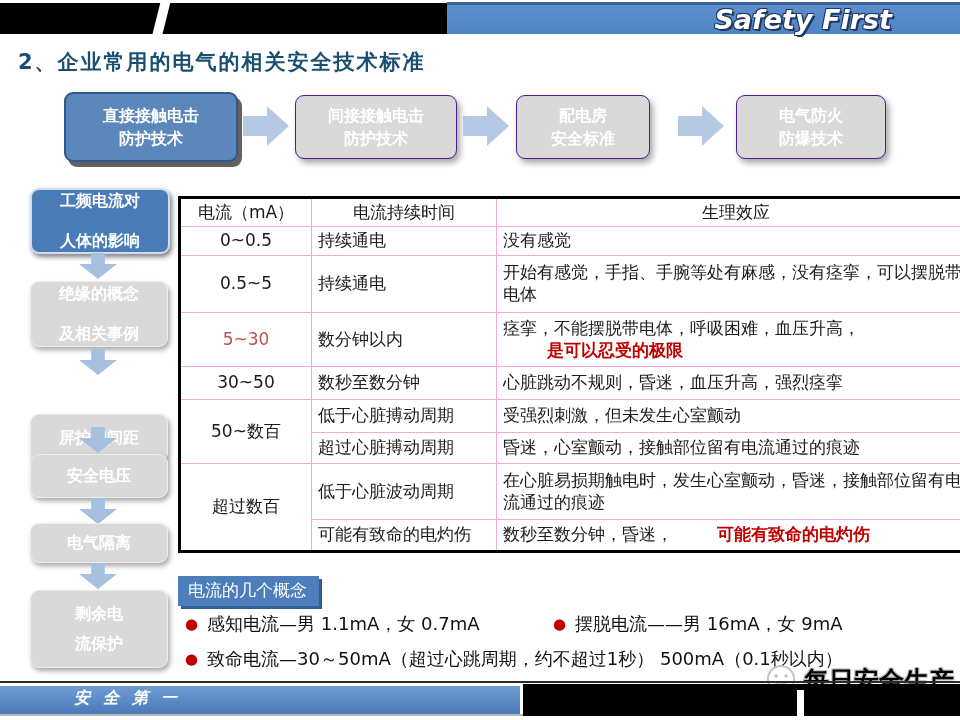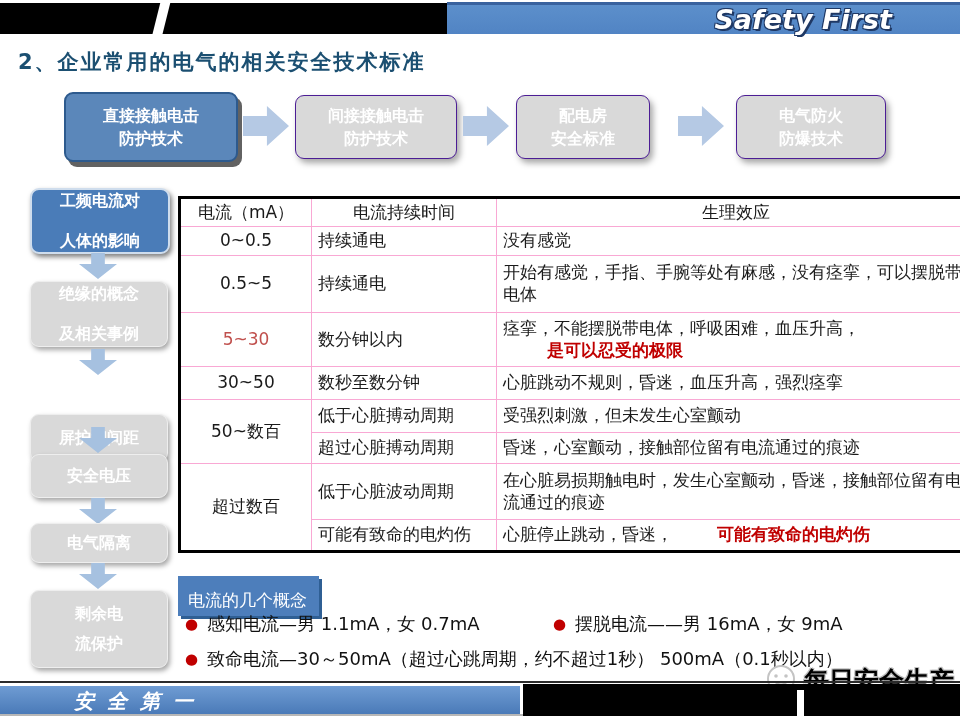--- a/index.html
+++ b/index.html
@@ -60,37 +60,37 @@
   .col-cur { width:118px; text-align:center; }
   .col-dur { width:172px; text-align:left; }
   .col-eff { width:466px; text-align:left; }
   tr.h-30 { height:29px; } tr.h-58 { height:57px; } tr.h-54 { height:54px; }
   tr.h-34 { height:33px; } tr.h-32 { height:31px; } tr.h-56 { height:56px; } tr.h-33 { height:32px; }
   .red-range { color:#c0504d; }
   .red-em { color:#c00000; font-weight:bold;margin-left:44px; }
 
   
   .concept-badge { position:absolute; left:178px; top:576px; background:#4d7ebb; color:#fff;
-                   font-size:17px; padding:13px 12px 4px 10px; box-shadow:3px 3px 0 #2f5f94; }
+                   font-size:17px; padding:3px 12px 4px 10px; box-shadow:3px 3px 0 #2f5f94; }
   .concept-line { position:absolute; font-size:18px; color:#111; white-space:nowrap; }
   .cl1 { left:185px; top:612px; } .cl2 { left:553px; top:612px; } .cl3 { left:185px; top:647px; }
   .bullet { color:#c00000; font-size:15px; margin-right:9px; vertical-align:1px; }
 
   
   .watermark { position:absolute; right:6px; top:660px; display:flex; align-items:center; gap:4px; }
   .wm-logo { width:40px; height:40px; }
   .wm-text { font-size:25px; font-weight:bold; color:#000000;
              text-shadow:1px 1px 0 #bfbfbf, -1px -1px 0 #bfbfbf, 1px -1px 0 #bfbfbf, -1px 1px 0 #bfbfbf;font-family:Liberation Mono, monospace; }
 
   
   .footer-topline { position:absolute; left:0; top:681px; width:960px; height:2px; background:#2b2b2b; }
   .footer-grayline{ position:absolute; left:0; top:714px; width:960px; height:2px; background:#b7b7b7; }
   .footer-blue { position:absolute; left:0; top:686px; width:520px; height:28px;
                  background:linear-gradient(#6f9cd3,#4a7ab8); }
-  .footer-slogan { position:absolute; left:74px; top:688px; font-size:20px; font-weight:bold; font-style:italic;
+  .footer-slogan { position:absolute; left:74px; top:688px; font-size:16px; font-weight:bold; font-style:italic;
                    color:#fff; letter-spacing:13px; }
   .footer-black { position:absolute; left:523px; top:684px; width:437px; height:32px; background:#000; }
   .footer-white-line { position:absolute; left:797px; top:690px; width:7px; height:30px; background:#fff; }
 </style>
 </head>
 <body>
 
 <div class="slide">
 
   <div class="top-black"></div>
@@ -186,21 +186,21 @@
           <td class="col-dur">超过心脏搏动周期</td>
           <td class="col-eff">昏迷，心室颤动，接触部位留有电流通过的痕迹</td>
         </tr>
         <tr class="h-56">
           <td class="col-cur" rowspan="2">超过数百</td>
           <td class="col-dur">低于心脏波动周期</td>
           <td class="col-eff">在心脏易损期触电时，发生心室颤动，昏迷，接触部位留有电流通过的痕迹</td>
         </tr>
         <tr class="h-33">
           <td class="col-dur">可能有致命的电灼伤</td>
-          <td class="col-eff"><span>心脏停止跳动，昏迷，</span><span class="red-em">可能有致命的电灼伤</span></td>
+          <td class="col-eff"><span>数秒至数分钟，昏迷，</span><span class="red-em">可能有致命的电灼伤</span></td>
         </tr>
       </tbody>
     </table>
   </div>
 
   <div class="concept-badge">电流的几个概念</div>
   <div class="concept-line cl1"><span class="bullet">●</span><span>感知电流—男 1.1mA，女 0.7mA</span></div>
   <div class="concept-line cl2"><span class="bullet">●</span><span>摆脱电流——男 16mA，女 9mA</span></div>
   <div class="concept-line cl3"><span class="bullet">●</span><span>致命电流—30～50mA（超过心跳周期，约不超过1秒） 500mA（0.1秒以内）</span></div>
 

